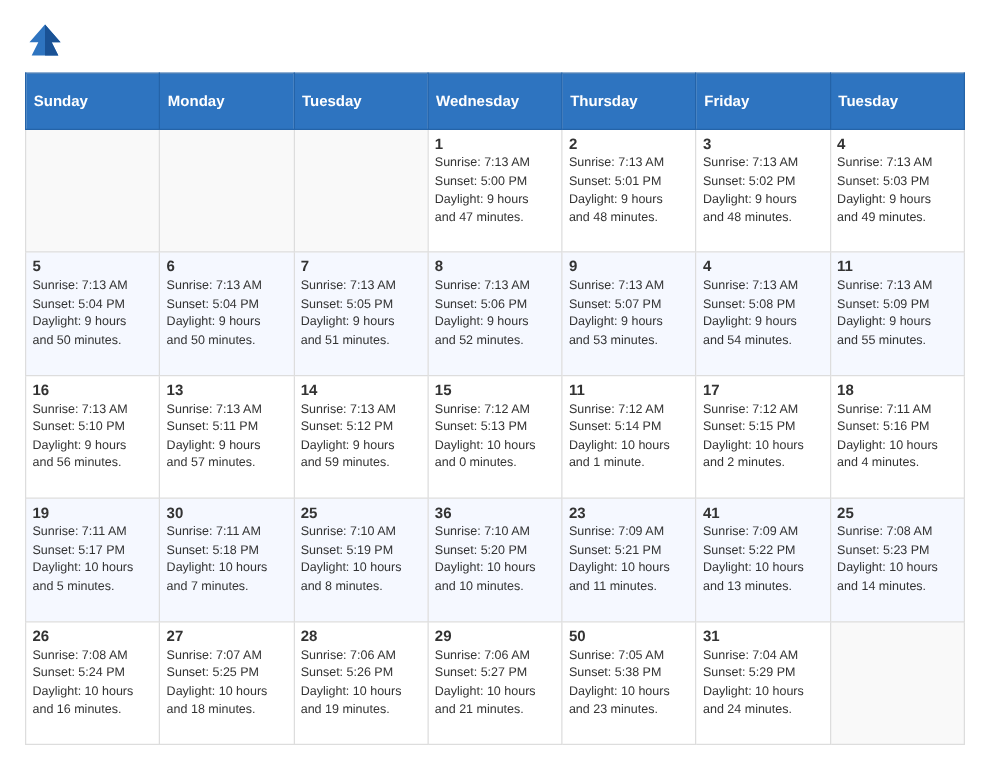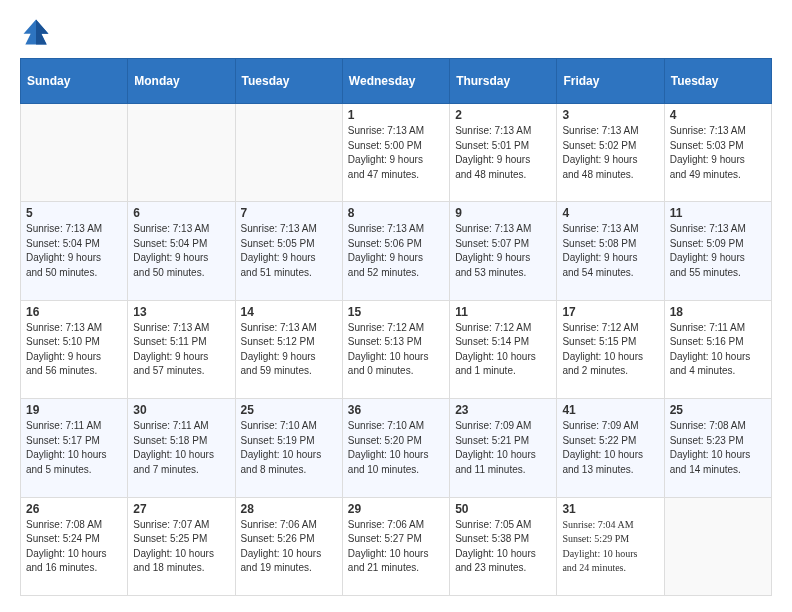--- a/index.html
+++ b/index.html
@@ -358,21 +358,21 @@
           </td>
           <td>
             <span class="day-num">50</span>
             <div class="day-info" style="white-space: pre-line;">Sunrise: 7:05 AM
 Sunset: 5:38 PM
 Daylight: 10 hours
 and 23 minutes.</div>
           </td>
           <td>
             <span class="day-num">31</span>
-            <div class="day-info" style="white-space: pre-line; font-family: Liberation Serif, serif;">Sunrise: 7:04 AM
+            <div class="day-info" style="white-space: pre-line;">Sunrise: 7:04 AM
 Sunset: 5:29 PM
 Daylight: 10 hours
 and 24 minutes.</div>
           </td>
           <td class="empty"></td>
         </tr>
       </tbody>
   </table>
 </div>
 

